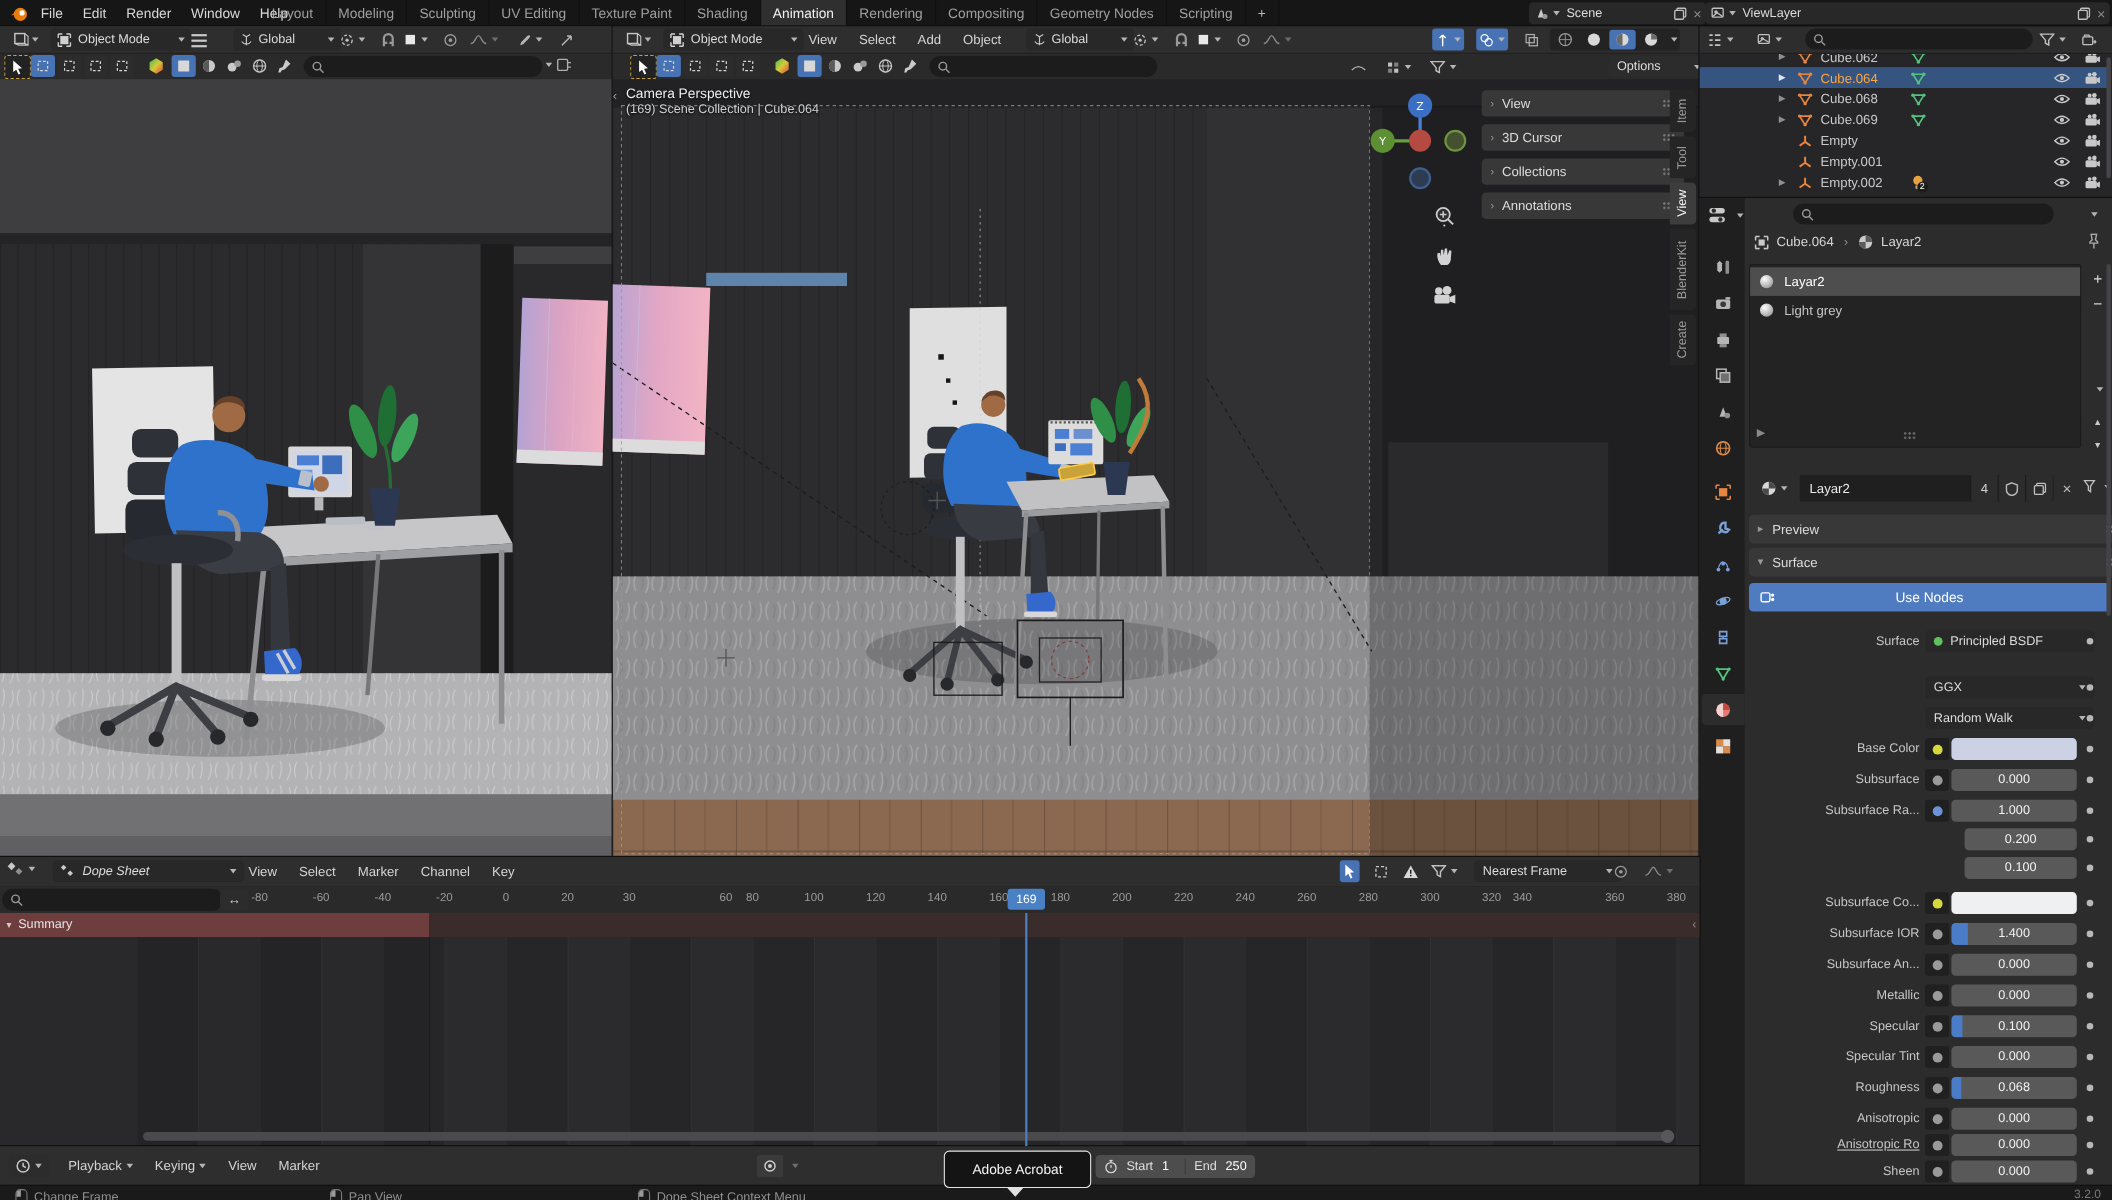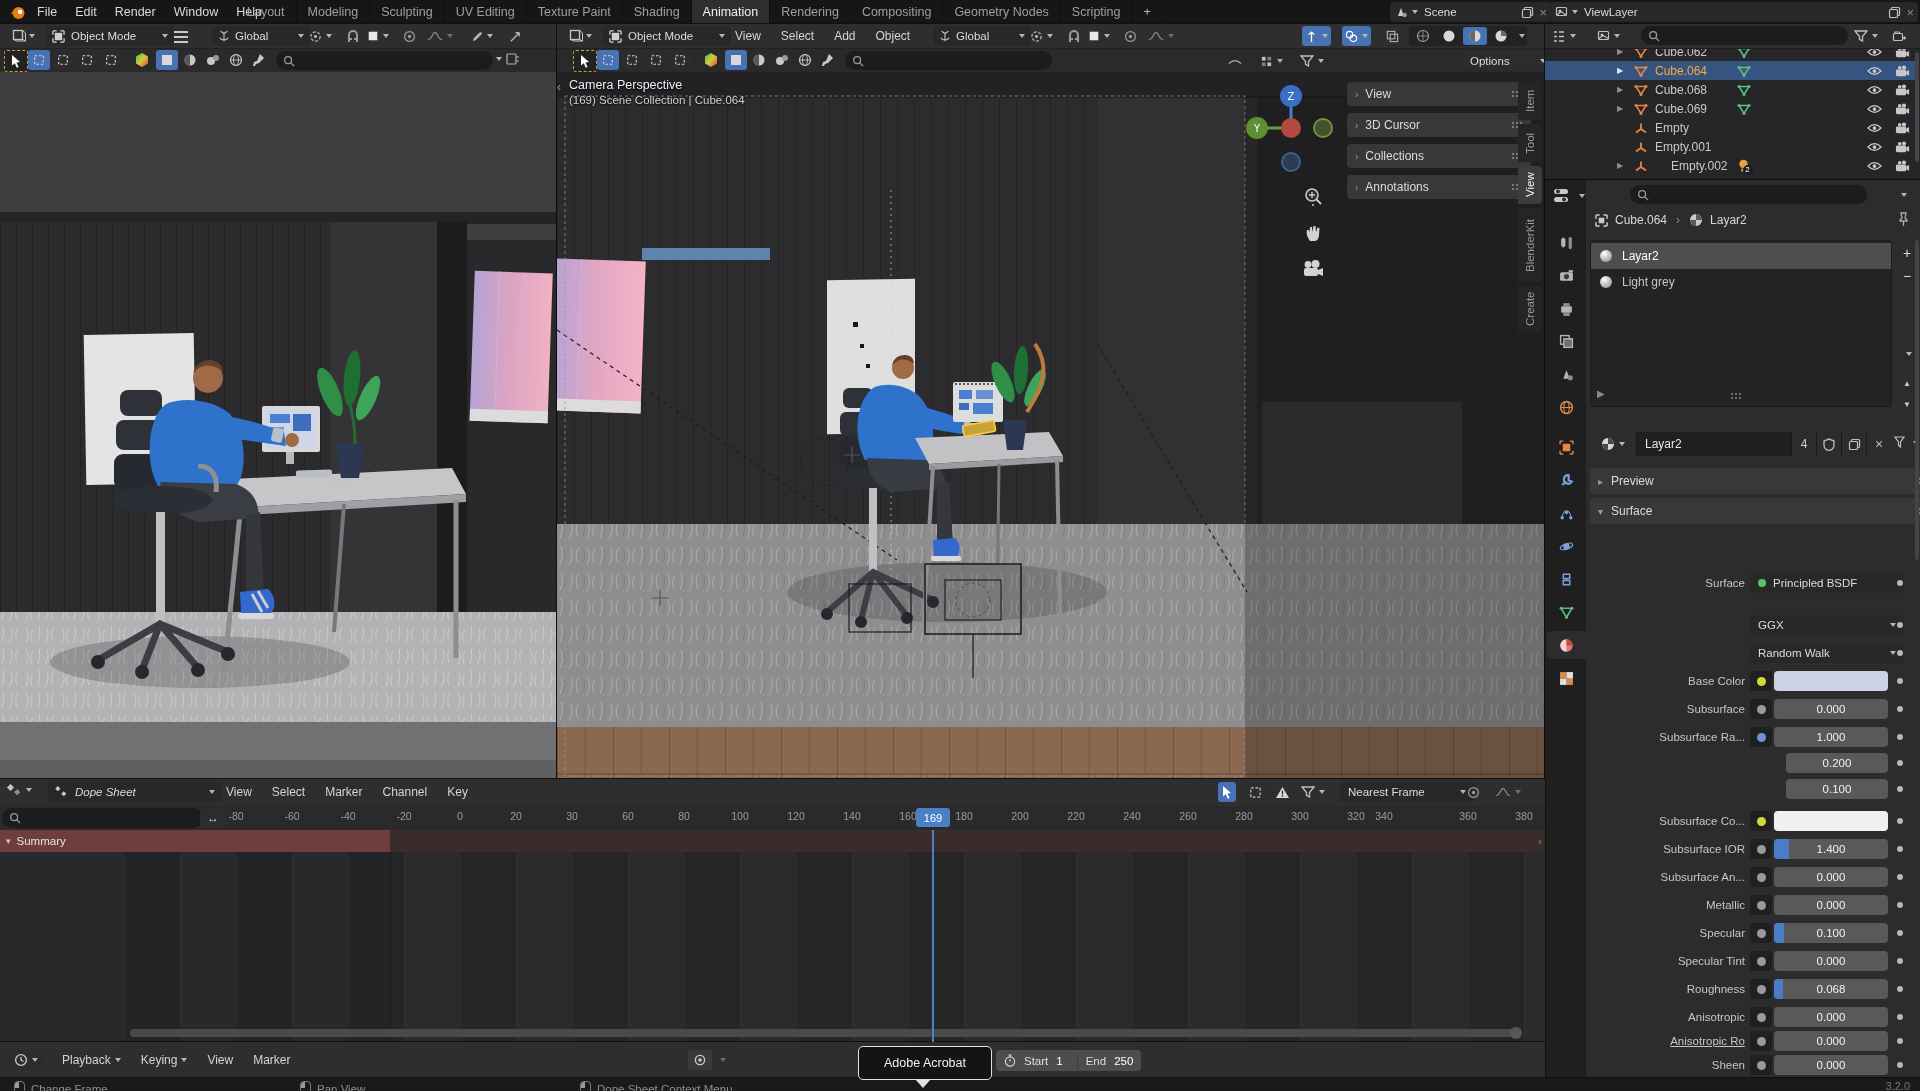--- a/index.html
+++ b/index.html
@@ -966,21 +966,21 @@
           </span>
         </div>
         <div class="orow" style="top: 132px;">
           <span style="width:72px;"></span>
           <span style="width:14px;color:#8f8f8f;font-size:8px;">▶</span>
           <span class="ic" style="width:20px;">
             <svg width="14" height="12" viewBox="0 0 14 12">
               <path d="M7 1.5 V7 M7 7 L2 10.5 M7 7 L12 10.5" stroke="#e8853f" stroke-width="1.8" fill="none"></path>
             </svg>
           </span>
-          <span class="oname" style="margin-left:20px;flex:1;">Empty.002</span>
+          <span class="oname" style="margin-left:4px;flex:1;">Empty.002</span>
           <span class="ic" style="position:absolute;left:192px;">
             <svg width="13" height="14" viewBox="0 0 12 14">
               <circle cx="6" cy="5" r="4.2" fill="#e8a33f"></circle>
               <rect x="3.8" y="9.4" width="4.4" height="3.4" rx="1" fill="#b89f7a"></rect>
             </svg>
             <span style="position:absolute;margin-left:8px;margin-top:8px;background:#1c1c1c;color:#fff;font-size:8px;border-radius:50%;width:10px;height:10px;display:inline-flex;align-items:center;justify-content:center;">2</span>
           </span>
           <span class="ic" style="position:absolute;left:322px;">
             <svg width="15" height="10" viewBox="0 0 16 10">
               <path d="M1 5 Q8 -2 15 5 Q8 12 1 5 Z" fill="none" stroke="#c8c8c8" stroke-width="1.3"></path>
@@ -1220,20 +1220,28 @@
     <div class="npH" style="left:45px;top:288px;width:328px;height:26px;background:#383838;">
       <span style="color:#9a9a9a;margin-right:8px;font-size:10px;">▸</span>
       <span>Preview</span>
       <span class="grip"></span>
     </div>
     <div class="npH" style="left:45px;top:318px;width:328px;height:26px;background:#383838;">
       <span style="color:#9a9a9a;margin-right:8px;font-size:10px;">▾</span>
       <span>Surface</span>
       <span class="grip"></span>
     </div>
+    <div class="abs" style="left:45px;top:350px;width:328px;height:26px;background:#4f7bc0;border-radius:4px;display:flex;align-items:center;justify-content:center;color:#fff;font-size:12.5px;">
+      <svg width="14" height="12" viewBox="0 0 14 12" style="position:absolute;left:10px;">
+          <rect x="1" y="2" width="8" height="8" rx="1.5" fill="none" stroke="#fff" stroke-width="1.3"></rect>
+          <circle cx="11.5" cy="4" r="1.5" fill="#fff"></circle>
+          <circle cx="11.5" cy="8" r="1.5" fill="#fff"></circle>
+        </svg>
+      <span>Use Nodes</span>
+    </div>
     <div id="surfRows">
         <div class="prow-label" style="left: 0px; top: 393px; width: 200px;">Surface</div>
         <div class="w" style="left: 205px; top: 393px; width: 138px; height: 20px; padding: 0px 8px; gap: 7px;">
           <span class="dot8" style="background:#5fc25f;width:8px;height:8px;"></span>
           <span>Principled BSDF</span>
         </div>
         <div class="adot" style="left: 352px; top: 400px;"></div>
         <div class="w" style="left: 205px; top: 435px; width: 138px; height: 20px; padding: 0px 8px;">
           <span style="flex:1;">GGX</span>
           <span class="ct"></span>
@@ -1433,21 +1441,21 @@
     <div class="abs" id="ruler" style="left:0;top:27px;width:1545px;height:24px;background:#2a2a2b;border-bottom:1px solid #1f1f1f;">
         <div class="tick" style="left: 124px;">-120</div>
         <div class="tick" style="left: 180px;">-100</div>
         <div class="tick" style="left: 236px;">-80</div>
         <div class="tick" style="left: 292px;">-60</div>
         <div class="tick" style="left: 348px;">-40</div>
         <div class="tick" style="left: 404px;">-20</div>
         <div class="tick" style="left: 460px;">0</div>
         <div class="tick" style="left: 516px;">20</div>
         <div class="tick" style="left: 572px;">30</div>
-        <div class="tick" style="left: 628px; text-align: right;">60</div>
+        <div class="tick" style="left: 660px; text-align: right;">60</div>
         <div class="tick" style="left: 684px;">80</div>
         <div class="tick" style="left: 740px;">100</div>
         <div class="tick" style="left: 796px;">120</div>
         <div class="tick" style="left: 852px;">140</div>
         <div class="tick" style="left: 908px;">160</div>
         <div class="tick" style="left: 964px;">180</div>
         <div class="tick" style="left: 1020px;">200</div>
         <div class="tick" style="left: 1076px;">220</div>
         <div class="tick" style="left: 1132px;">240</div>
         <div class="tick" style="left: 1188px;">260</div>

